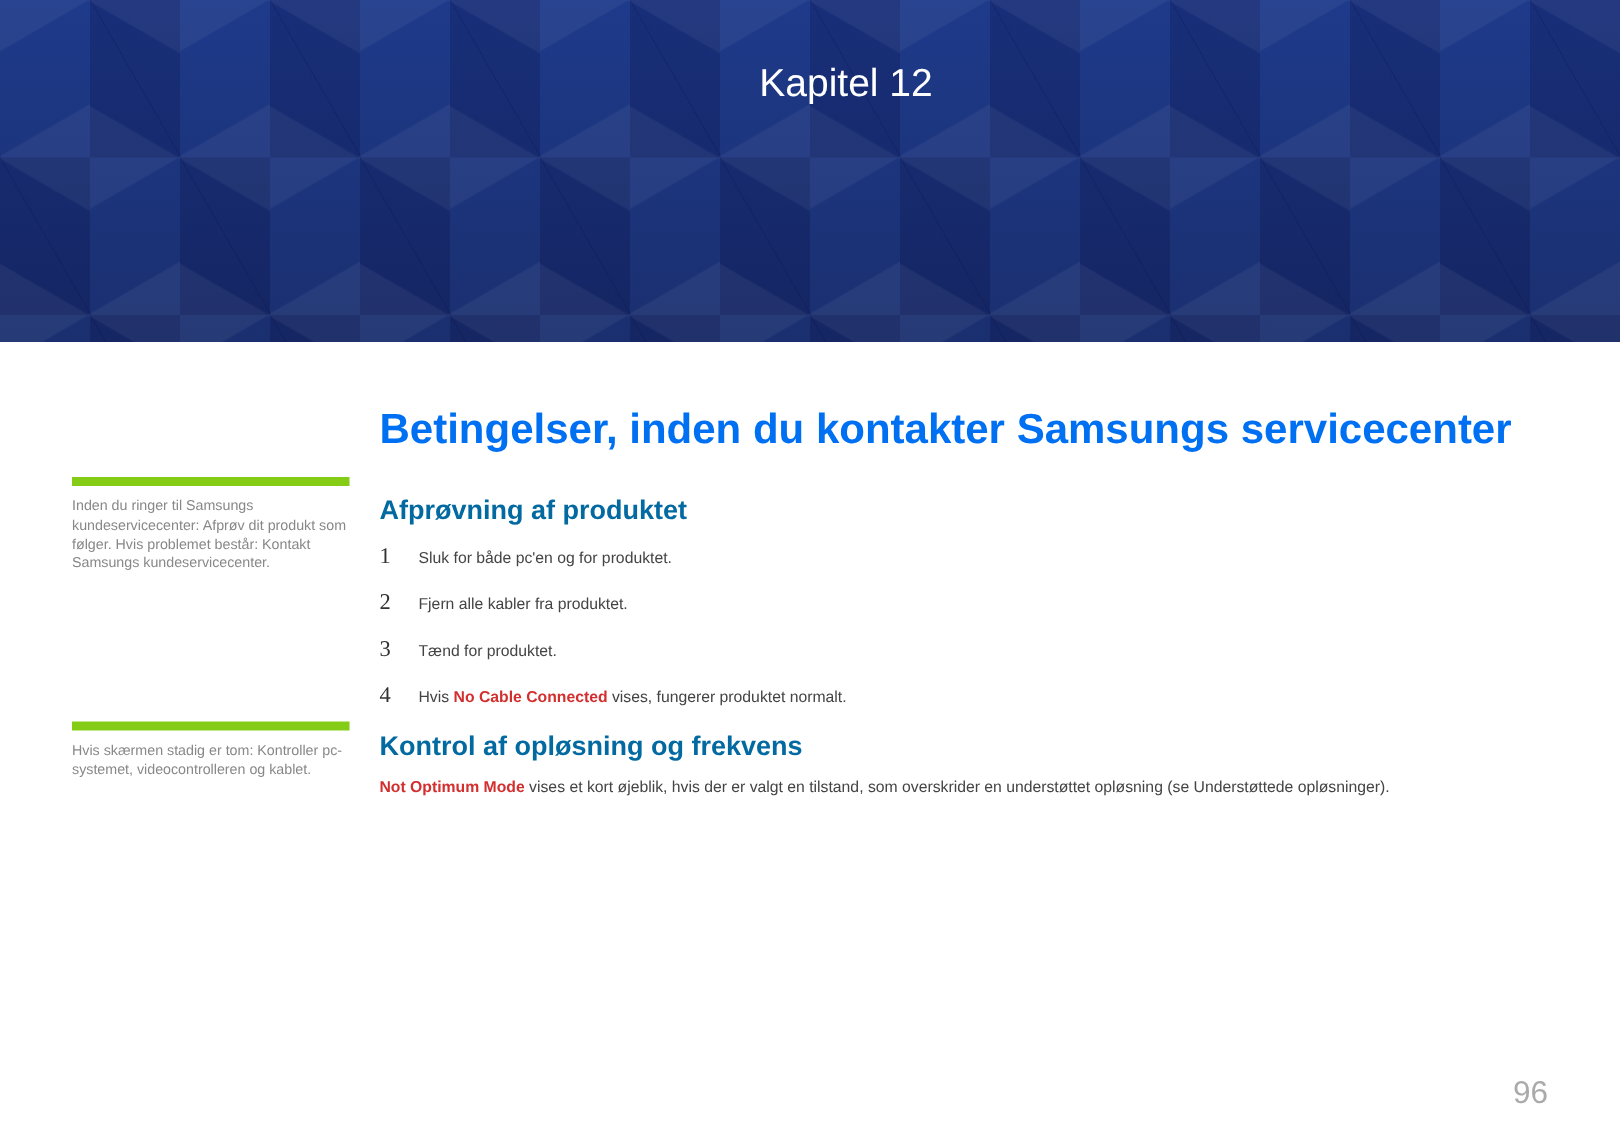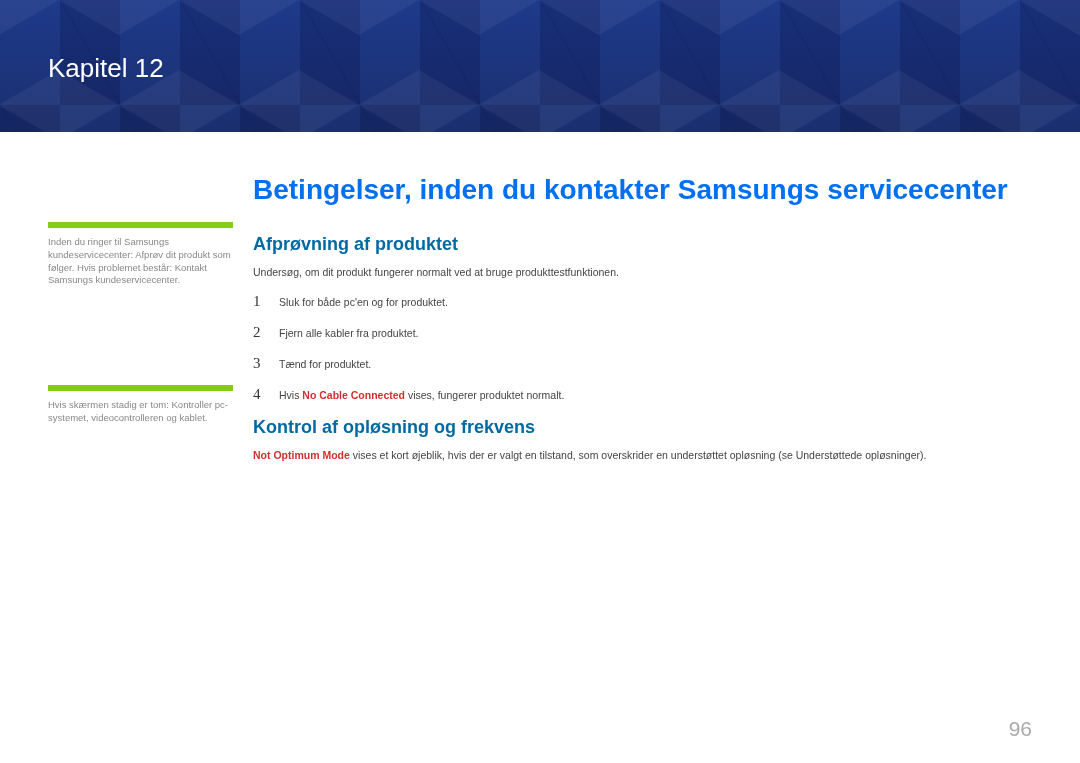--- a/index.html
+++ b/index.html
@@ -20,23 +20,24 @@
       background-image: 
         linear-gradient(30deg, rgba(255,255,255,0.05) 12%, transparent 12.5%, transparent 87%, rgba(255,255,255,0.05) 87.5%, rgba(255,255,255,0.05)),
         linear-gradient(150deg, rgba(255,255,255,0.05) 12%, transparent 12.5%, transparent 87%, rgba(255,255,255,0.05) 87.5%, rgba(255,255,255,0.05)),
         linear-gradient(30deg, rgba(255,255,255,0.05) 12%, transparent 12.5%, transparent 87%, rgba(255,255,255,0.05) 87.5%, rgba(255,255,255,0.05)),
         linear-gradient(150deg, rgba(255,255,255,0.05) 12%, transparent 12.5%, transparent 87%, rgba(255,255,255,0.05) 87.5%, rgba(255,255,255,0.05)),
         linear-gradient(60deg, rgba(0,0,50,0.2) 25%, transparent 25.5%, transparent 75%, rgba(0,0,50,0.2) 75%, rgba(0,0,50,0.2)),
         linear-gradient(60deg, rgba(0,0,50,0.2) 25%, transparent 25.5%, transparent 75%, rgba(0,0,50,0.2) 75%, rgba(0,0,50,0.2)),
         linear-gradient(to bottom, #1e3a8a, #1a2f6f);
       background-size: 120px 210px, 120px 210px, 120px 210px, 120px 210px, 120px 210px, 120px 210px, 100% 100%;
       background-position: 0 0, 0 0, 60px 105px, 60px 105px, 0 0, 60px 105px, 0 0;
-      height: 132px;
-      padding: 53px 0 0 48px;
+      height: 228px;
+      padding: 40px 0 0 48px;
       color: #fff;
+      text-align: center;
     }
     .chapter-label {
       font-size: 26px;
       font-weight: 400;
       margin-bottom: 2px;
     }
     .chapter-title {
       font-size: 34px;
       font-weight: 400;
     }
@@ -125,21 +126,20 @@
 <div class="content-area">
   <div class="side-notes">
     <div class="side-note">Inden du ringer til Samsungs kundeservicecenter: Afprøv dit produkt som følger. Hvis problemet består: Kontakt Samsungs kundeservicecenter.</div>
     <div class="side-note">Hvis skærmen stadig er tom: Kontroller pc-systemet, videocontrolleren og kablet.</div>
   </div>
 
   <div class="main-content">
     <h1 class="section-heading">Betingelser, inden du kontakter Samsungs servicecenter</h1>
 
     <h2 class="subsection-heading">Afprøvning af produktet</h2>
-    <p class="body-text">Undersøg, om dit produkt fungerer normalt ved at bruge produkttestfunktionen.</p>
 
     <ol class="step-list">
       <li class="step-item">
         <span class="step-number">1</span>
         <span class="step-text">Sluk for både pc'en og for produktet.</span>
       </li>
       <li class="step-item">
         <span class="step-number">2</span>
         <span class="step-text">Fjern alle kabler fra produktet.</span>
       </li>

